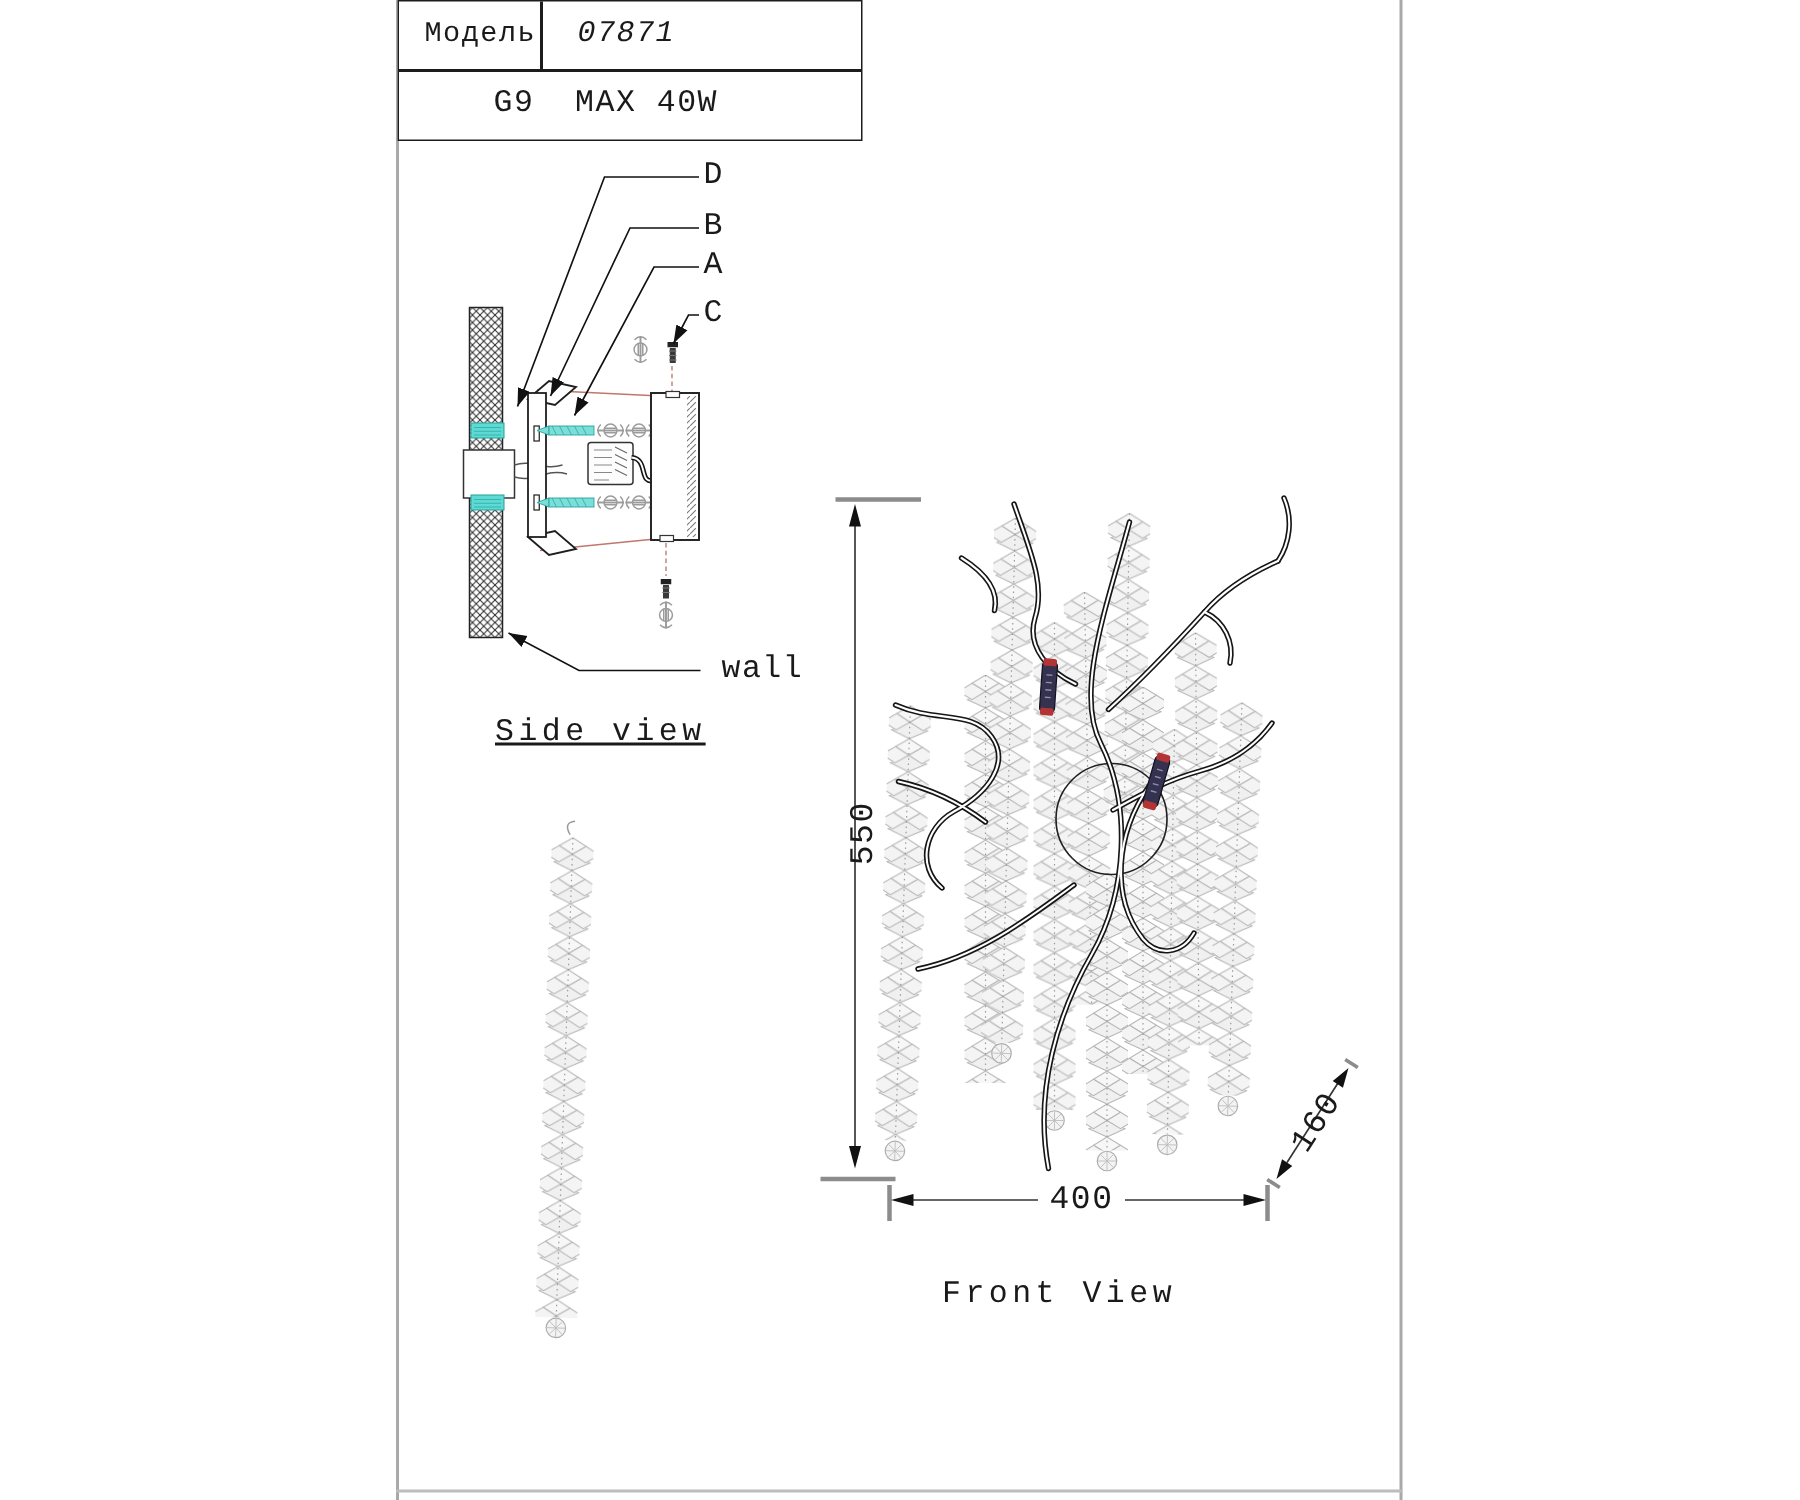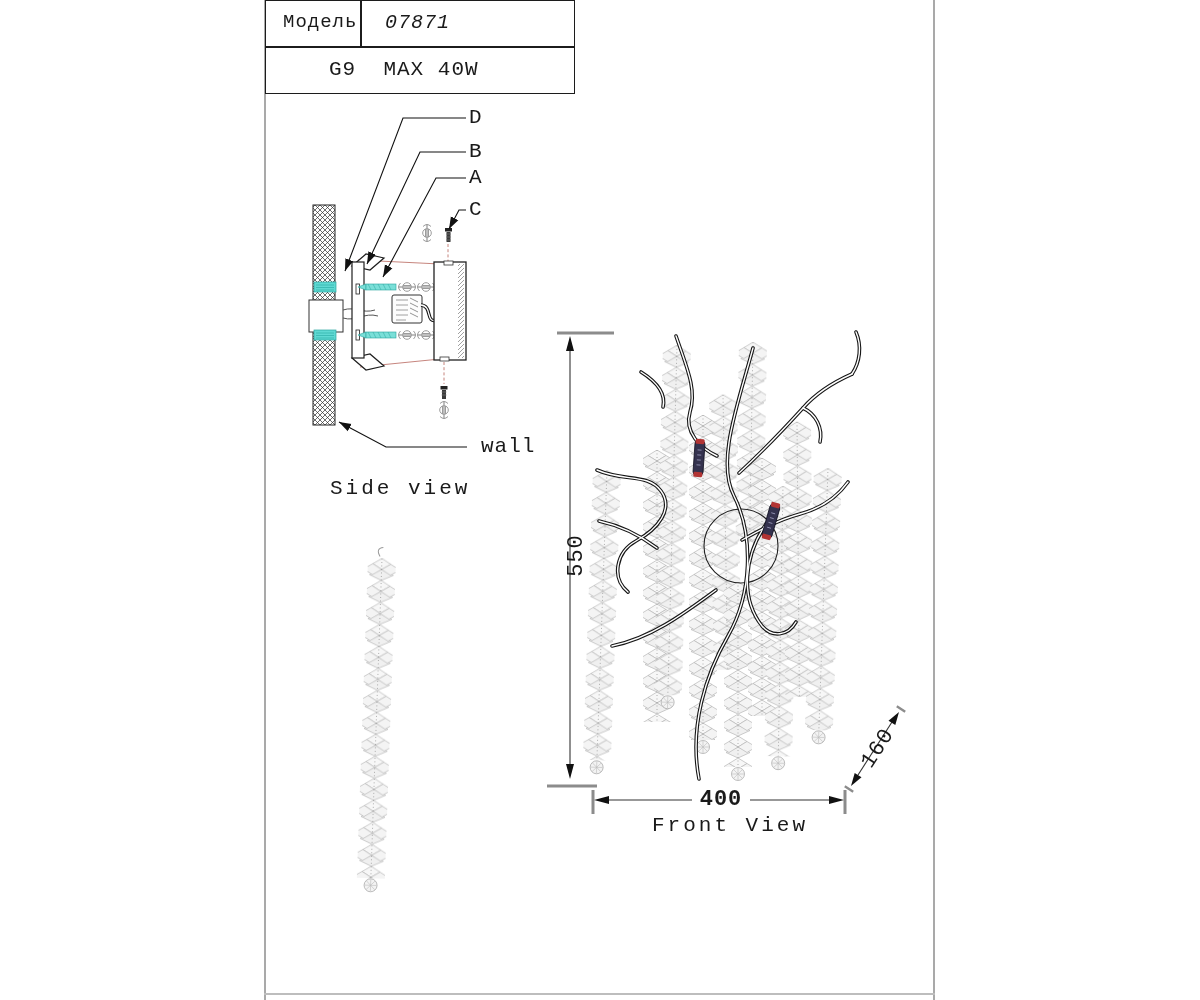--- a/index.html
+++ b/index.html
@@ -11,21 +11,21 @@
   .lbl{font-size:21px;}
   svg{position:absolute;left:0;top:0;}
   
   .frame{position:absolute;background:#a9a9a9;}
   
   .tblbox{position:absolute;left:265px;top:0;width:310px;height:94px;border:1.6px solid #1c1c1c;box-sizing:border-box;background:#fff;}
   .tbl-hline{position:absolute;left:0;top:45px;width:100%;height:1.5px;background:#1c1c1c;}
   .tbl-vline{position:absolute;left:94px;top:0;width:1.5px;height:45px;background:#1c1c1c;}
   .rot90{transform:rotate(-90deg);}
   .rot160{transform:rotate(-57deg);}
-  .bgw{background:#fff;padding:0 3px;font-weight:bold;}
+  .bgw{background:#fff;padding:0 3px;}
 </style>
 </head>
 <body>
 
 <div class="frame" style="left:264px;top:0;width:2px;height:1000px;"></div>
 <div class="frame" style="left:933px;top:0;width:2px;height:1000px;"></div>
 <div class="frame" style="left:264px;top:993px;width:671px;height:2px;background:#bdbdbd;"></div>
 
 <div class="tblbox">
   <div class="tbl-hline"></div>
@@ -281,18 +281,18 @@
     <line x1="844.8" y1="786.3" x2="853.2" y2="791.7" stroke="#8c8c8c" stroke-width="2.4"></line>
   </g>
 </g>
 </svg>
 
 <span class="t lbl" style="left:469px;top:106px;">D</span>
 <span class="t lbl" style="left:469px;top:140px;">B</span>
 <span class="t lbl" style="left:469px;top:166px;">A</span>
 <span class="t lbl" style="left:469px;top:198px;">C</span>
 <span class="t lbl" style="left:481px;top:435px;text-align:center;">wall</span>
-<span class="t cap" style="left:330px;top:477px;width:140px;text-align:center;letter-spacing:3px;">Side view</span>
+<span class="t cap" style="left:330px;top:477px;width:140px;text-align:center;letter-spacing:3px;text-decoration:underline;">Side view</span>
 
 <span class="t dim rot90" style="left:545px;top:543px;width:62px;text-align:center;">550</span>
 <span class="t dim bgw" style="left:692px;top:787px;width:52px;text-align:center;">400</span>
 <span class="t dim rot160" style="left:852px;top:736px;width:52px;text-align:center;">160</span>
-<span class="t cap" style="left:628px;top:814px;width:180px;text-align:right;letter-spacing:3px;">Front View</span>
+<span class="t cap" style="left:628px;top:852px;width:180px;text-align:left;letter-spacing:3px;">Front View</span>
 
 </body></html>

